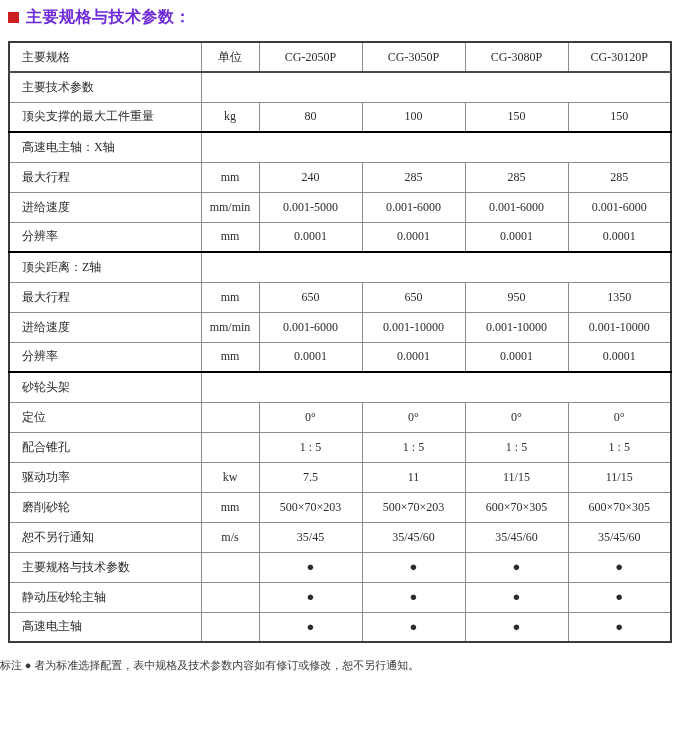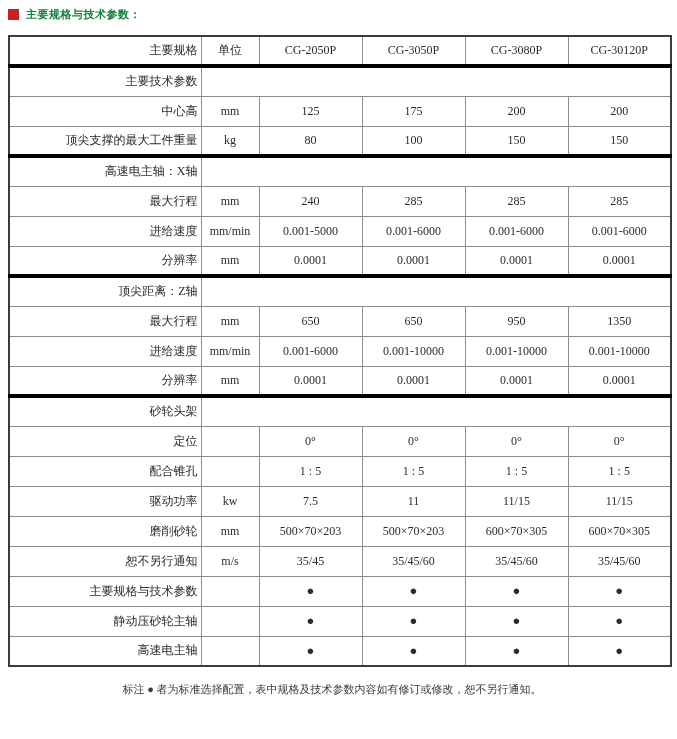--- a/index.html
+++ b/index.html
@@ -9,21 +9,21 @@
     font-family: "Liberation Serif", "DejaVu Serif", serif;
     color: #2b2b2b;
     overflow: hidden;
   }
   .page { width: 677px; height: 739px; position: relative; }
 
   .section-title {
     display: flex; align-items: center;
     padding: 7px 0 0 8px;
     font-family: "Liberation Sans", "DejaVu Sans", sans-serif;
-    font-weight: bold; font-size: 11px; color: #15803d;
+    font-weight: bold; font-size: 16px; color: #6d28d9;
     letter-spacing: 0.5px;
   }
   .bullet {
     display: inline-block; width: 11px; height: 11px;
     margin-right: 7px; background: #cc1f1f; flex: 0 0 auto;
   }
 
   table.spec {
     margin: 13px 0 0 8px;
     width: 662px;
@@ -37,31 +37,31 @@
   table.spec { border: 2px solid #3c3c3c; }
   table.spec tr { height: 30px; }
   table.spec td, table.spec th {
     font-weight: normal;
     text-align: center;
     vertical-align: middle;
     padding: 2px 3px;
     color: #2b2b2b;
   }
   table.spec td.label, table.spec th.label {
-    text-align: right;
+    text-align: left;
     padding-left: 12px;
   }
   thead tr { border-bottom: 2px solid #4a4a4a; }
-  tr.section { border-top: 4px solid #000000; margin-top: 32px; }
+  tr.section { border-top: 2px solid #000000; margin-top: 32px; }
   td.dot { font-size: 13px; }
 
   .footnote {
     margin-top: 15px;
     width: 666px;
-    text-align: center;
+    text-align: left;
     font-size: 11px;
     color: #3a3a3a;
     padding-right: 2px;
   }
 </style>
 </head>
 <body>
 
 <div class="page">
 
@@ -88,28 +88,20 @@
           <th>CG-3080P</th>
           <th>CG-30120P</th>
         </tr>
     </thead>
     <tbody>
         <tr class="section">
           <td class="label">主要技术参数</td>
           <td colspan="5"></td>
         </tr>
         <tr>
-          <td class="label">中心高</td>
-          <td>mm</td>
-          <td>125</td>
-          <td>175</td>
-          <td>200</td>
-          <td>200</td>
-        </tr>
-        <tr>
           <td class="label">顶尖支撑的最大工件重量</td>
           <td>kg</td>
           <td>80</td>
           <td>100</td>
           <td>150</td>
           <td>150</td>
         </tr>
         <tr class="section">
           <td class="label">高速电主轴：X轴</td>
           <td colspan="5"></td>

